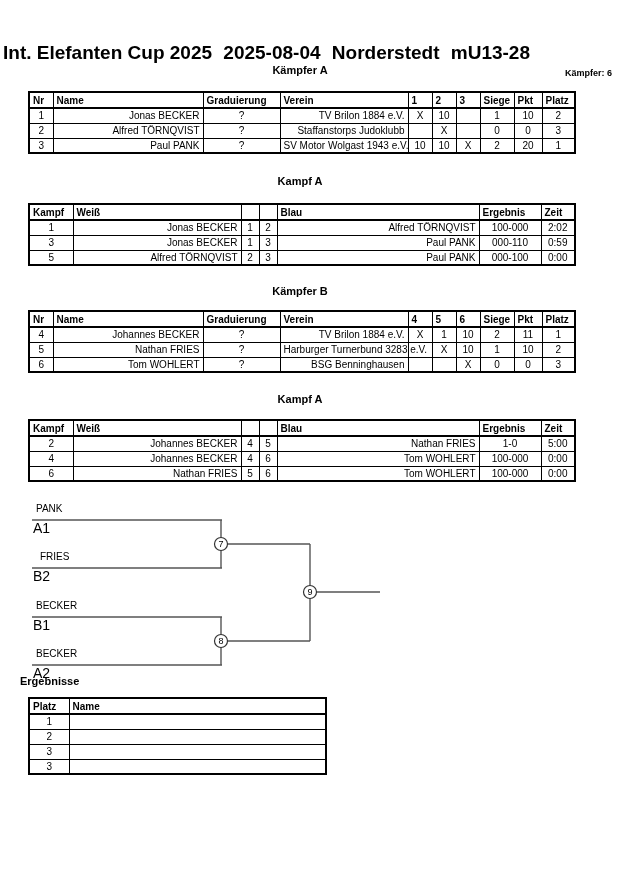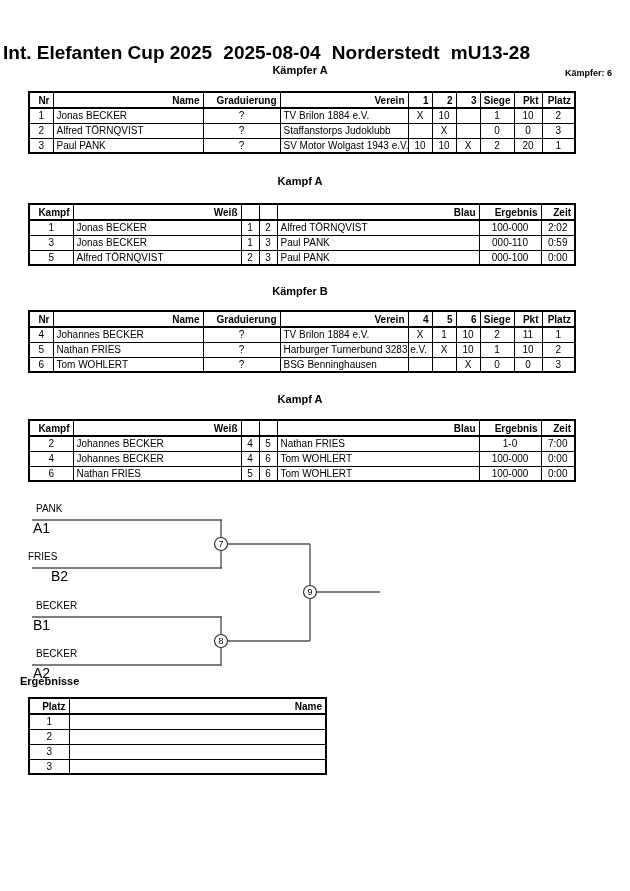--- a/index.html
+++ b/index.html
@@ -64,26 +64,26 @@
     height: 15px;
     overflow: visible;
     white-space: nowrap;
     box-sizing: border-box;
   }
   table.grid thead th {
     border-top: none;
     border-bottom: 2px solid #000000;
     font-weight: bold;
     font-size: 10px;
-    text-align: right;
+    text-align: left;
     background: #ffffff;
     height: 16px;
   }
   .c { text-align: center; }
-  .l { text-align: left; }
+  .l { text-align: right; }
   .b { font-weight: bold; }
 
   
   th.hl { text-align: left; padding-left: 4px; }
 
   
   .spill {
     position: relative;
     overflow: visible;
   }
@@ -362,21 +362,21 @@
     </tr>
   </thead>
   <tbody>
     <tr>
       <td class="c">2</td>
       <td class="l b">Johannes BECKER</td>
       <td class="c">4</td>
       <td class="c">5</td>
       <td class="l">Nathan FRIES</td>
       <td class="c">1-0</td>
-      <td class="c">7:00</td>
+      <td class="c">5:00</td>
     </tr>
     <tr>
       <td class="c">4</td>
       <td class="l b">Johannes BECKER</td>
       <td class="c">4</td>
       <td class="c">6</td>
       <td class="l">Tom WOHLERT</td>
       <td class="c">100-000</td>
       <td class="c">0:00</td>
     </tr>
@@ -412,22 +412,22 @@
     <line x1="297" y1="97" x2="360" y2="97" stroke="#555555" stroke-width="1.4"></line>
 
     <circle cx="201" cy="49" r="6.5" fill="#ffffff" stroke="#333333" stroke-width="1.2"></circle>
     <circle cx="201" cy="146" r="6.5" fill="#ffffff" stroke="#333333" stroke-width="1.2"></circle>
     <circle cx="290" cy="97" r="6.5" fill="#ffffff" stroke="#333333" stroke-width="1.2"></circle>
   </svg>
 
   <div class="slot-name" style="left:16px; top:8px;">PANK</div>
   <div class="slot-seed" style="left:13px; top:25px;">A1</div>
 
-  <div class="slot-name" style="left:8px; top:56px;">FRIES</div>
-  <div class="slot-seed" style="left:31px; top:73px;">B2</div>
+  <div class="slot-name" style="left:20px; top:56px;">FRIES</div>
+  <div class="slot-seed" style="left:13px; top:73px;">B2</div>
 
   <div class="slot-name" style="left:16px; top:105px;">BECKER</div>
   <div class="slot-seed" style="left:13px; top:122px;">B1</div>
 
   <div class="slot-name" style="left:16px; top:153px;">BECKER</div>
   <div class="slot-seed" style="left:13px; top:170px;">A2</div>
 
   <div class="node-num" style="left:194px; top:43px;">7</div>
   <div class="node-num" style="left:194px; top:140px;">8</div>
   <div class="node-num" style="left:283px; top:91px;">9</div>

